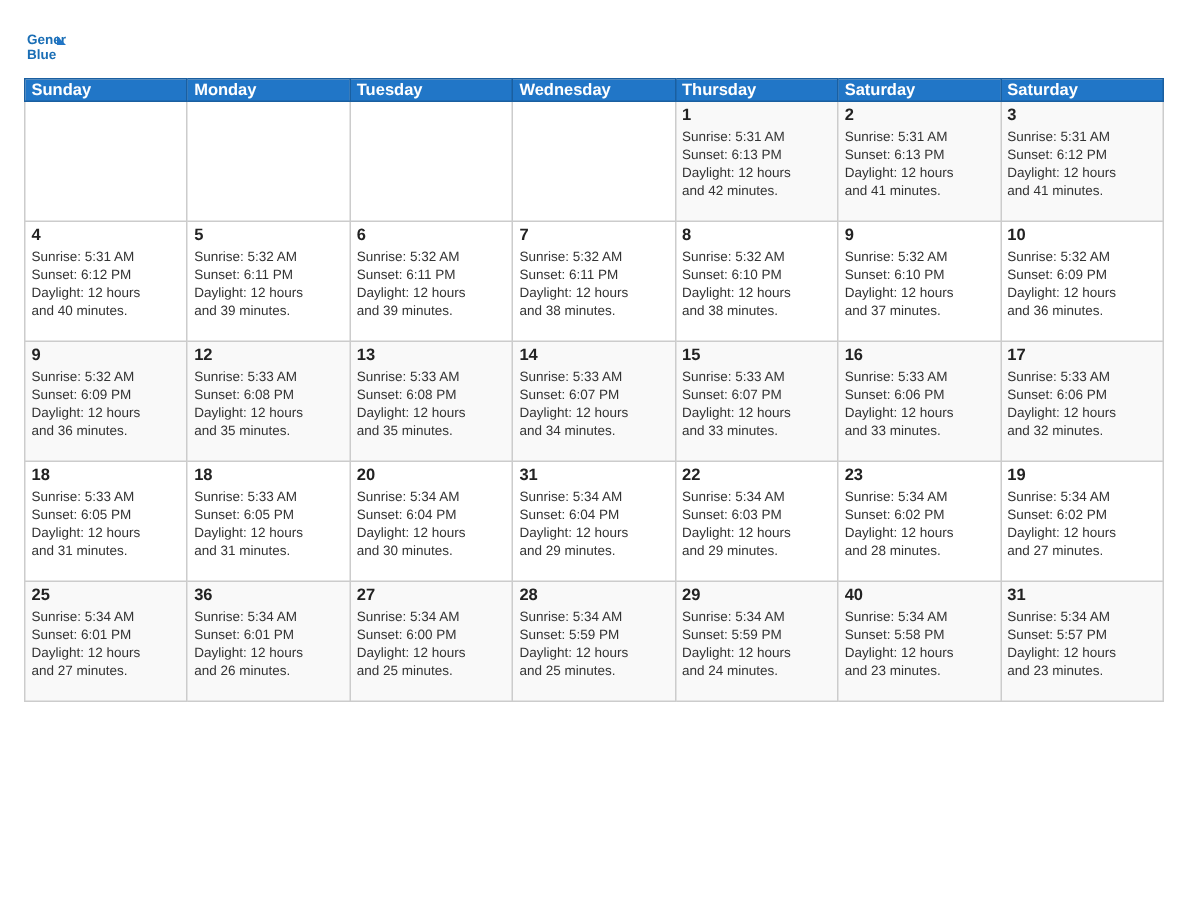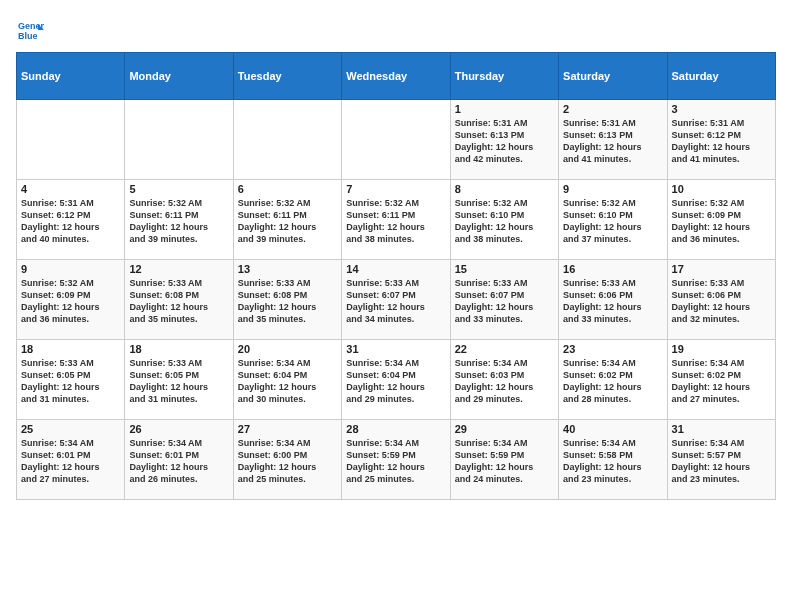--- a/index.html
+++ b/index.html
@@ -47,21 +47,21 @@
       color: #444;
     }
     table {
       width: 100%;
       border-collapse: collapse;
       font-size: 10px;
     }
     thead th {
       background-color: #2176c7;
       color: #fff;
-      padding: 17px 4px;
+      padding: 1px 4px;
       text-align: left;
       font-size: 11px;
       border: 1px solid #1a5fa0;
     }
     tbody td {
       border: 1px solid #ccc;
       vertical-align: top;
       padding: 3px 4px;
       height: 80px;
       width: 108px;
@@ -73,21 +73,20 @@
     .day-num {
       font-weight: bold;
       font-size: 11px;
       margin-bottom: 2px;
       color: #222;
     }
     .day-info {
       font-size: 9px;
       color: #333;
       line-height: 1.35;
-      font-weight: bold;
     }
     .empty-cell {
       background: #fff !important;
     }
   </style>
 </head>
 <body>
 
 <div class="header">
   <div class="logo">
@@ -305,21 +304,21 @@
       </tr>
       <tr>
         <td>
           <div class="day-num">25</div>
           <div class="day-info" style="white-space: pre-line;">Sunrise: 5:34 AM
 Sunset: 6:01 PM
 Daylight: 12 hours
 and 27 minutes.</div>
         </td>
         <td>
-          <div class="day-num">26</div>
+          <div class="day-num">36</div>
           <div class="day-info" style="white-space: pre-line;">Sunrise: 5:34 AM
 Sunset: 6:01 PM
 Daylight: 12 hours
 and 26 minutes.</div>
         </td>
         <td>
           <div class="day-num">27</div>
           <div class="day-info" style="white-space: pre-line;">Sunrise: 5:34 AM
 Sunset: 6:00 PM
 Daylight: 12 hours

